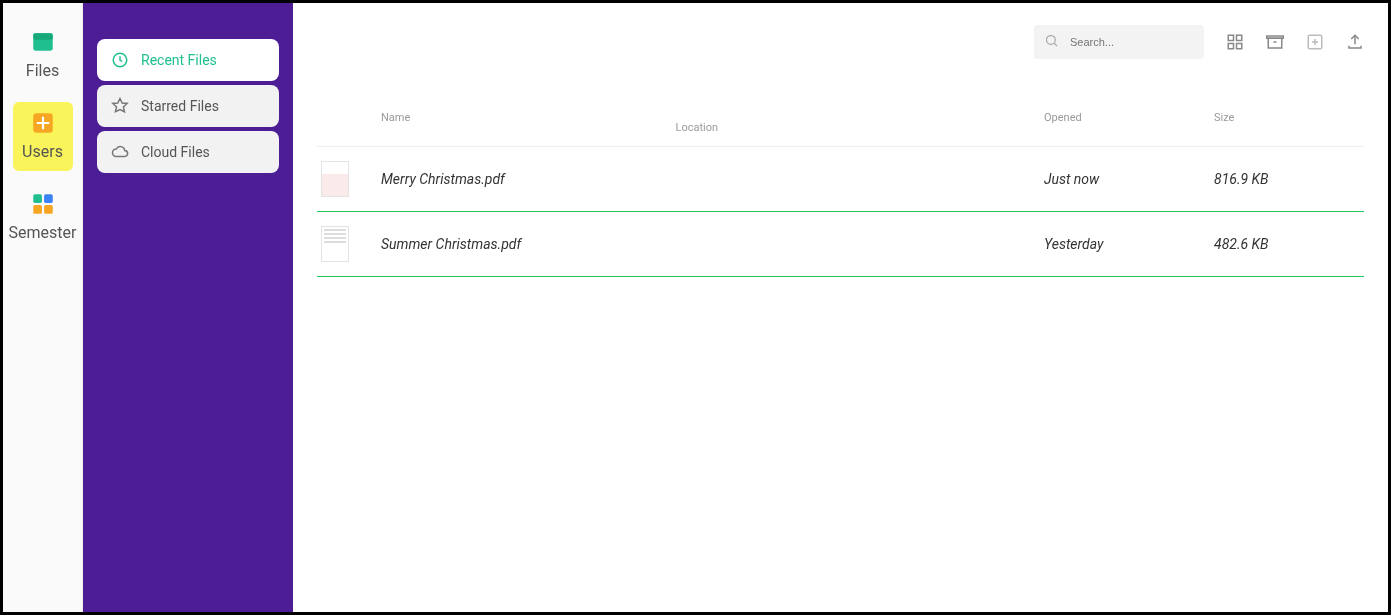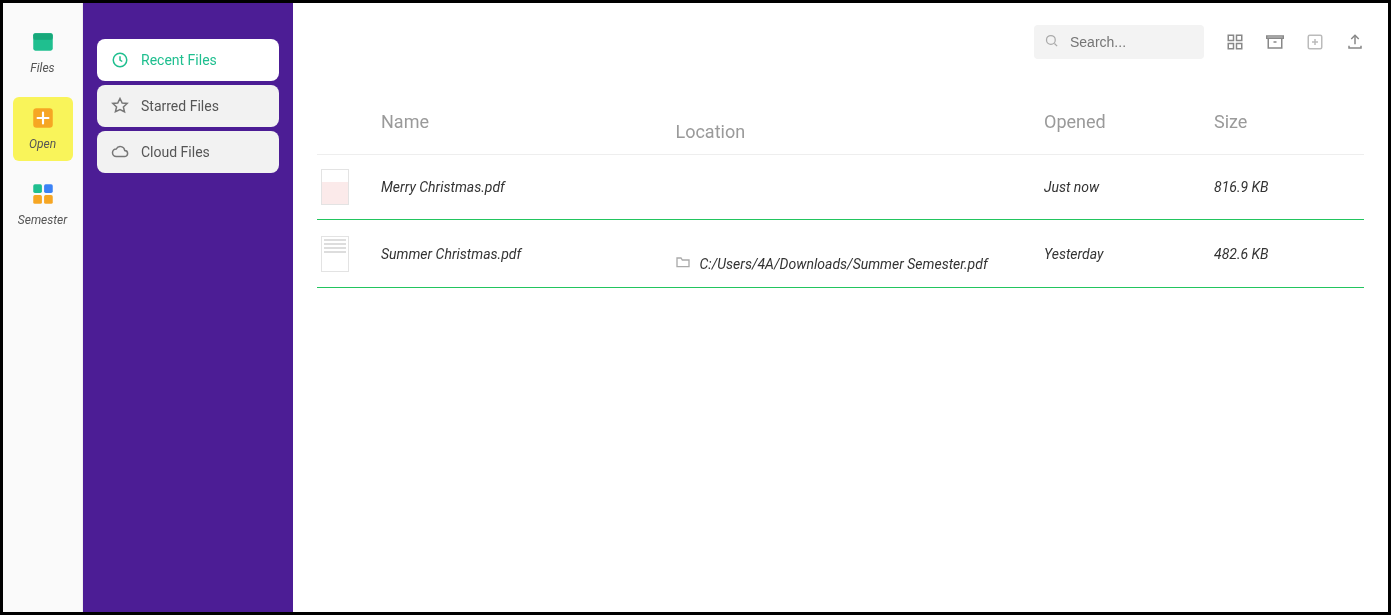--- a/index.html
+++ b/index.html
@@ -39,23 +39,22 @@
   }
   .toolbar-icon {
     width: 26px;
     height: 26px;
     margin-bottom: 6px;
     display: flex;
     align-items: center;
     justify-content: center;
   }
   .toolbar-label {
-    font-size: 12px;
+    font-size: 16px;
     color: #555;
-    font-style: italic;
   }
   
   .sidebar {
     width: 210px;
     background: #4c1d95;
     padding: 36px 14px;
     display: flex;
     flex-direction: column;
   }
   .sidebar-item {
@@ -99,21 +98,21 @@
     position: relative;
     width: 170px;
   }
   .search input {
     width: 100%;
     height: 34px;
     border: none;
     background: #f3f3f3;
     border-radius: 4px;
     padding-left: 36px;
-    font-size: 14px;
+    font-size: 11px;
     color: #888;
     outline: none;
   }
   .search .search-glyph {
     position: absolute;
     left: 10px;
     top: 50%;
     transform: translateY(-50%);
     color: #aaa;
   }
@@ -122,21 +121,21 @@
     cursor: pointer;
     display: flex;
     align-items: center;
     justify-content: center;
   }
   
   .table-header {
     display: flex;
     align-items: center;
     color: #9a9a9a;
-    font-size: 18px;
+    font-size: 11px;
     padding: 12px 0;
     border-bottom: 1px solid #eee;
   }
   .col-thumb { width: 60px; }
   .col-name { flex: 1.4; padding-left: 4px; }
   .col-location { flex: 1.6; display: flex; align-items: center; gap: 8px; margin-top: 20px; }
   .col-opened { width: 170px; margin-left: 32px; }
   .col-size { width: 150px; }
   .file-row {
     display: flex;
@@ -180,21 +179,21 @@
     <span class="toolbar-label">Files</span>
   </div>
 
   <div class="toolbar-item highlight">
     <div class="toolbar-icon">
       <svg width="26" height="26" viewBox="0 0 24 24">
           <rect x="3" y="3" width="18" height="18" rx="3" fill="#f6a623"></rect>
           <path d="M12 7v10M7 12h10" stroke="#fff" stroke-width="2" stroke-linecap="round"></path>
         </svg>
     </div>
-    <span class="toolbar-label">Open</span>
+    <span class="toolbar-label">Users</span>
   </div>
 
   <div class="toolbar-item">
     <div class="toolbar-icon">
       <svg width="26" height="26" viewBox="0 0 24 24">
         <rect x="3" y="3" width="8" height="8" rx="1.5" fill="#1fbf8f"></rect>
         <rect x="13" y="3" width="8" height="8" rx="1.5" fill="#3b82f6"></rect>
         <rect x="3" y="13" width="8" height="8" rx="1.5" fill="#f6a623"></rect>
         <rect x="13" y="13" width="8" height="8" rx="1.5" fill="#f6a623"></rect>
       </svg>
@@ -294,24 +293,16 @@
   <div class="file-row">
     <div class="col-thumb">
         <div class="thumb">
           <div class="tline"></div>
           <div class="tline"></div>
           <div class="tline"></div>
           <div class="tline"></div>
         </div>
       </div>
     <div class="col-name">Summer Christmas.pdf</div>
-    <div class="col-location">
-      <span class="folder-glyph">
-        <svg width="16" height="16" viewBox="0 0 24 24" fill="none" stroke="#aaa" stroke-width="2">
-            <path d="M3 6h6l2 3h10v10H3z"></path>
-          </svg>
-      </span>
-      <span>C:/Users/4A/Downloads/Summer Semester.pdf</span>
-    </div>
     <div class="col-opened">Yesterday</div>
     <div class="col-size">482.6 KB</div>
   </div>
 </div>
 
 </body></html>

